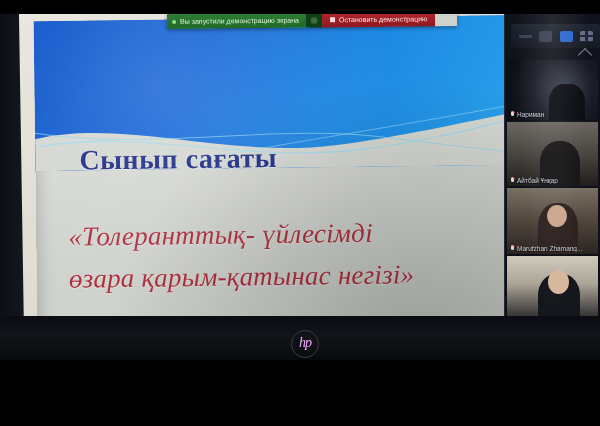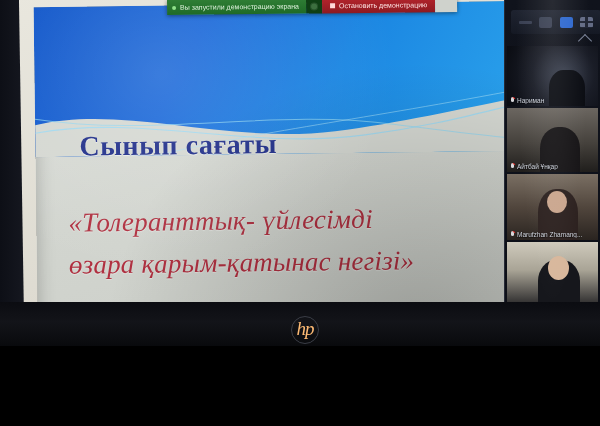--- a/index.html
+++ b/index.html
@@ -1,28 +1,28 @@
 <!DOCTYPE html>
 <html><head>
 <meta charset="utf-8">
 <style>
   html,body{margin:0;padding:0;background:#000;}
   body{width:600px;height:426px;overflow:hidden;font-family:"Liberation Sans",sans-serif;}
 
   
-  #photo{position:relative;width:600px;height:346px;overflow:hidden;background:#14161f;}
+  #photo{position:relative;width:600px;height:346px;overflow:hidden;background:#14161f;margin-top:14px;}
 
   
   .bezel-left{position:absolute;left:0;top:0;width:34px;height:426px;
     background:linear-gradient(90deg,#0d0f16 0%,#14161e 60%,#1c1f28 100%);}
   .bezel-bottom{position:absolute;left:0;bottom:0;width:600px;height:44px;
     background:linear-gradient(180deg,#0b0c11 0%,#131419 45%,#090a0d 100%);}
   .hp-logo{position:absolute;left:291px;bottom:2px;width:26px;height:26px;border-radius:50%;
-    border:1.4px solid #3a3d46;color:#fdba74;font-family:"Liberation Serif",serif;
-    font-style:italic;font-size:19px;line-height:24px;text-align:center;letter-spacing:-1px;}
+    border:1.4px solid #3a3d46;color:#f0abfc;font-family:"Liberation Serif",serif;
+    font-style:italic;font-size:14px;line-height:24px;text-align:center;letter-spacing:-1px;}
 
   
   .frame{position:absolute;left:22px;top:-10px;width:506px;height:400px;
     background:linear-gradient(160deg,#e9e7de 0%,#dedbd1 55%,#d2cfc5 100%);
     transform:rotate(-0.9deg);}
 
   
   .slide{position:absolute;left:36px;top:4px;width:488px;height:382px;overflow:hidden;
     background:linear-gradient(165deg,#dcdfda 0%,#d2d5cf 45%,#c9ccc6 100%);
     transform:rotate(-0.75deg);box-shadow:0 0 18px rgba(0,0,0,.25) inset;}

